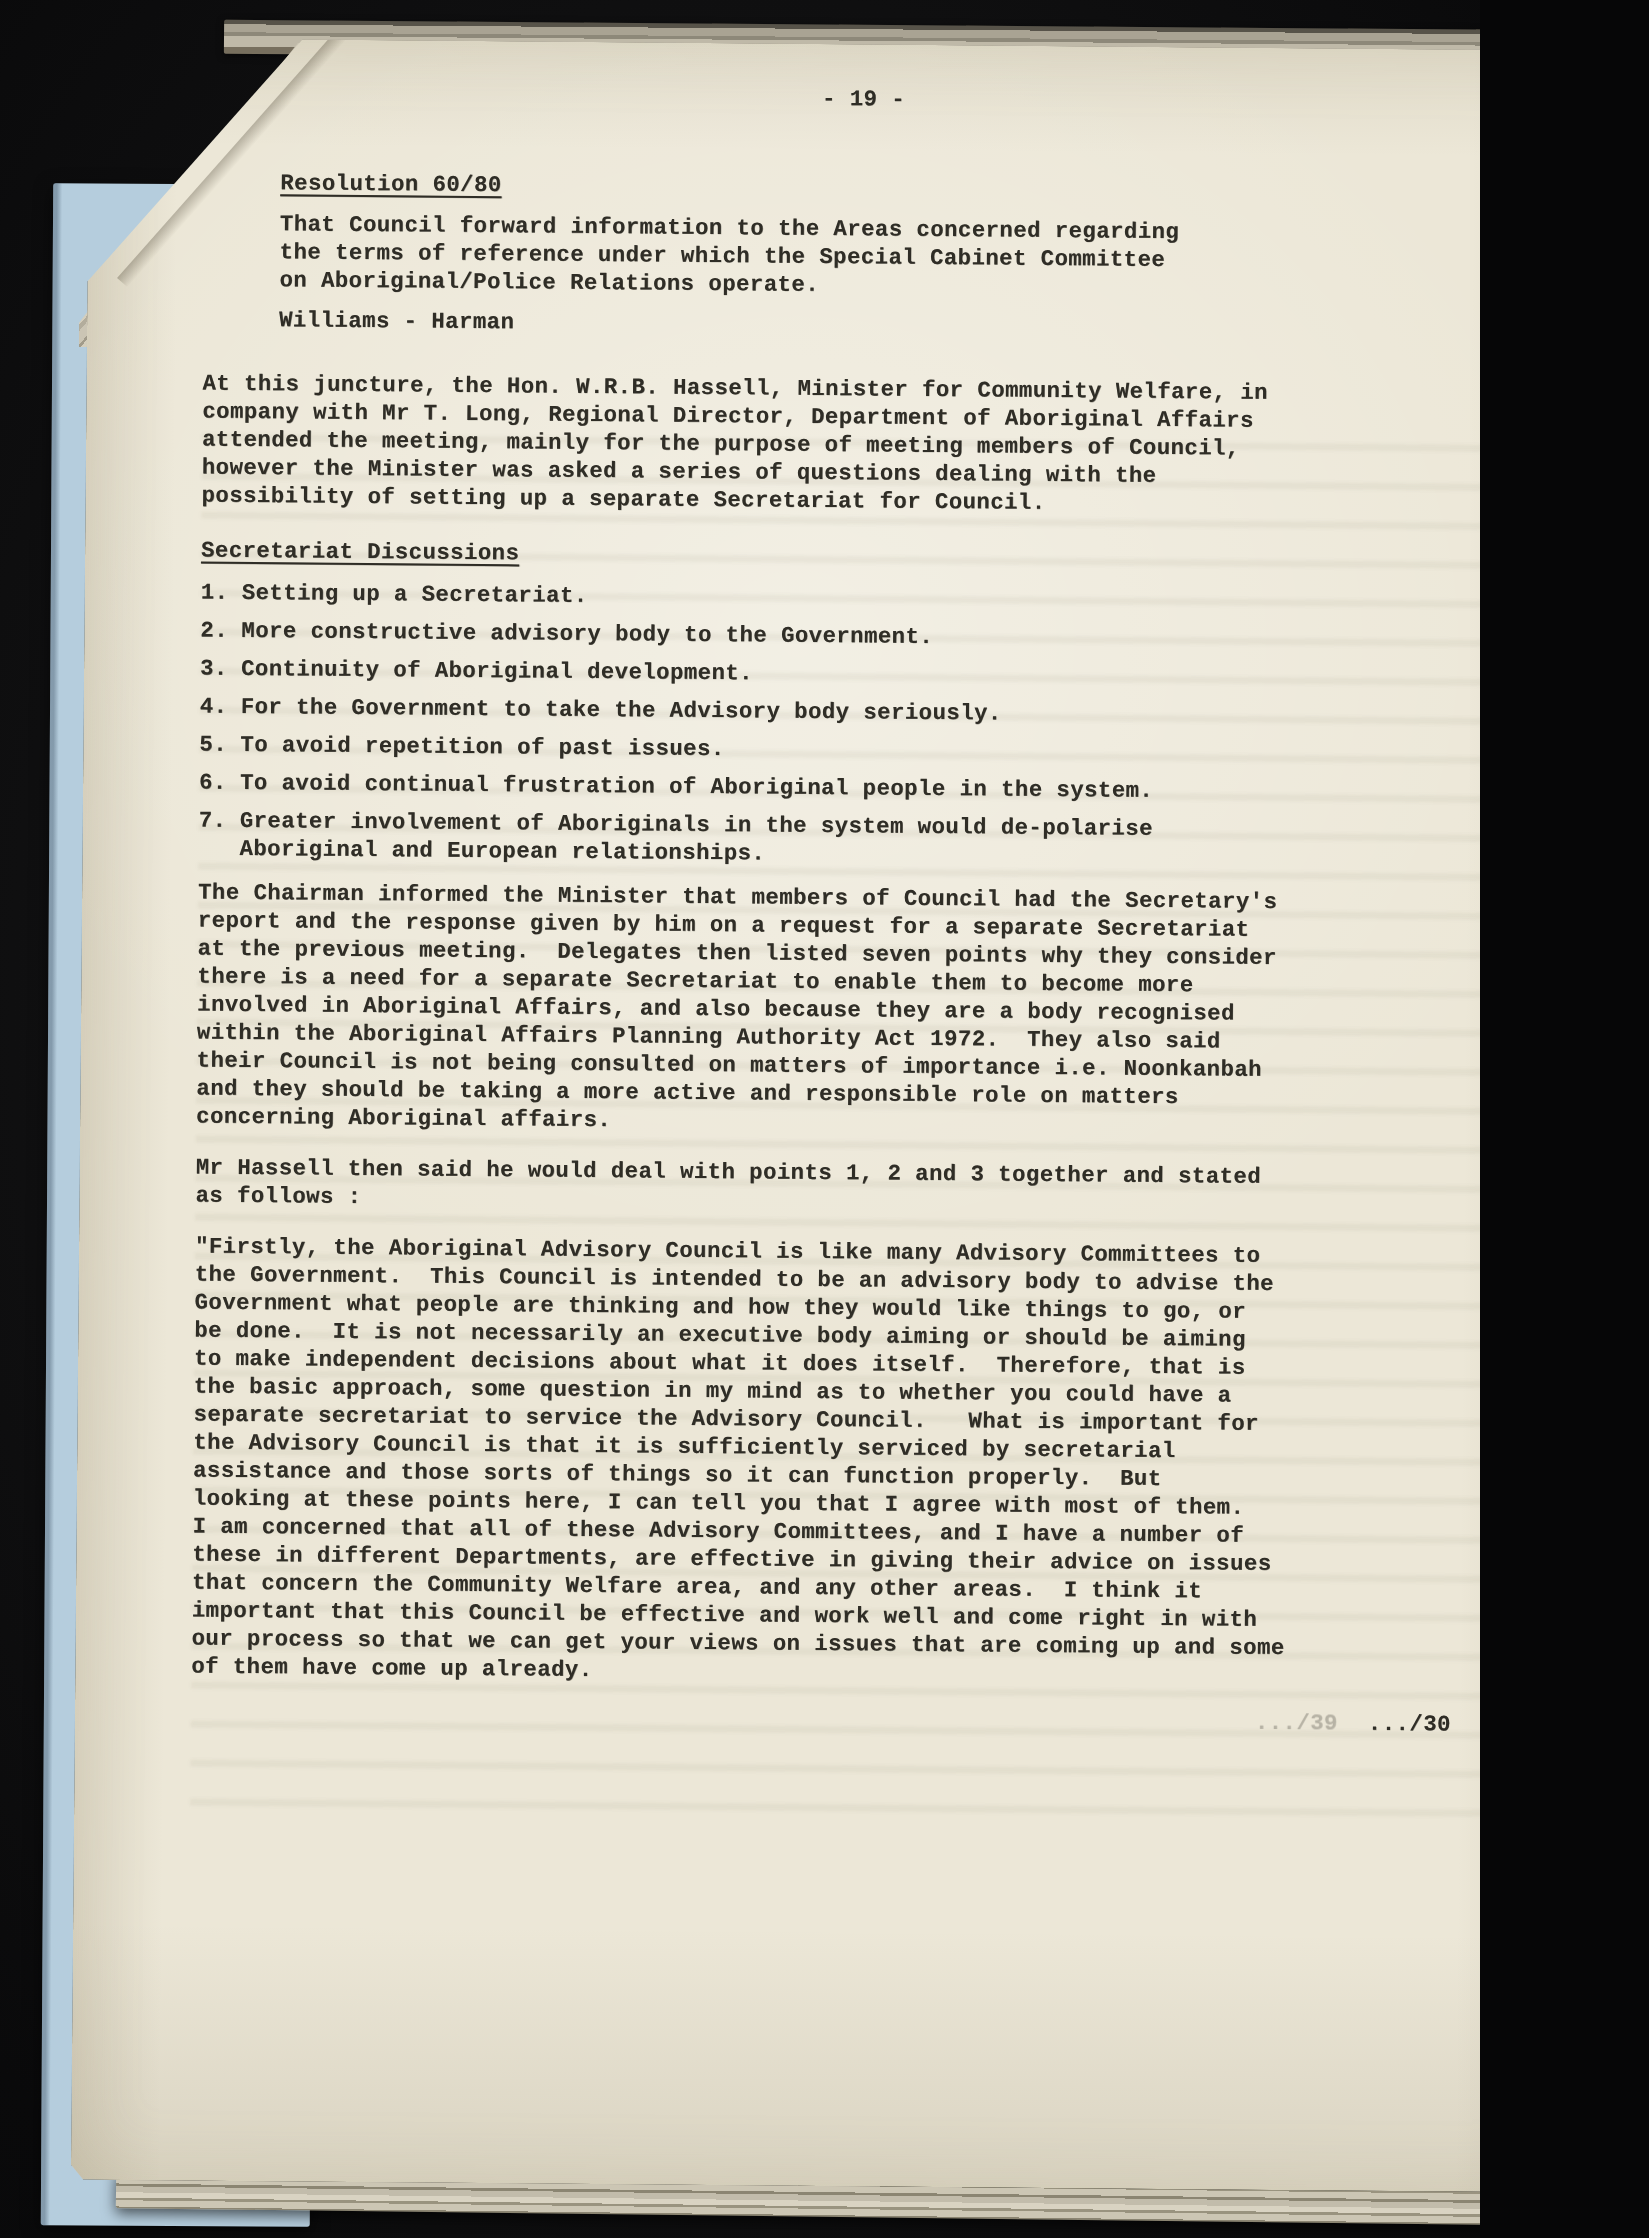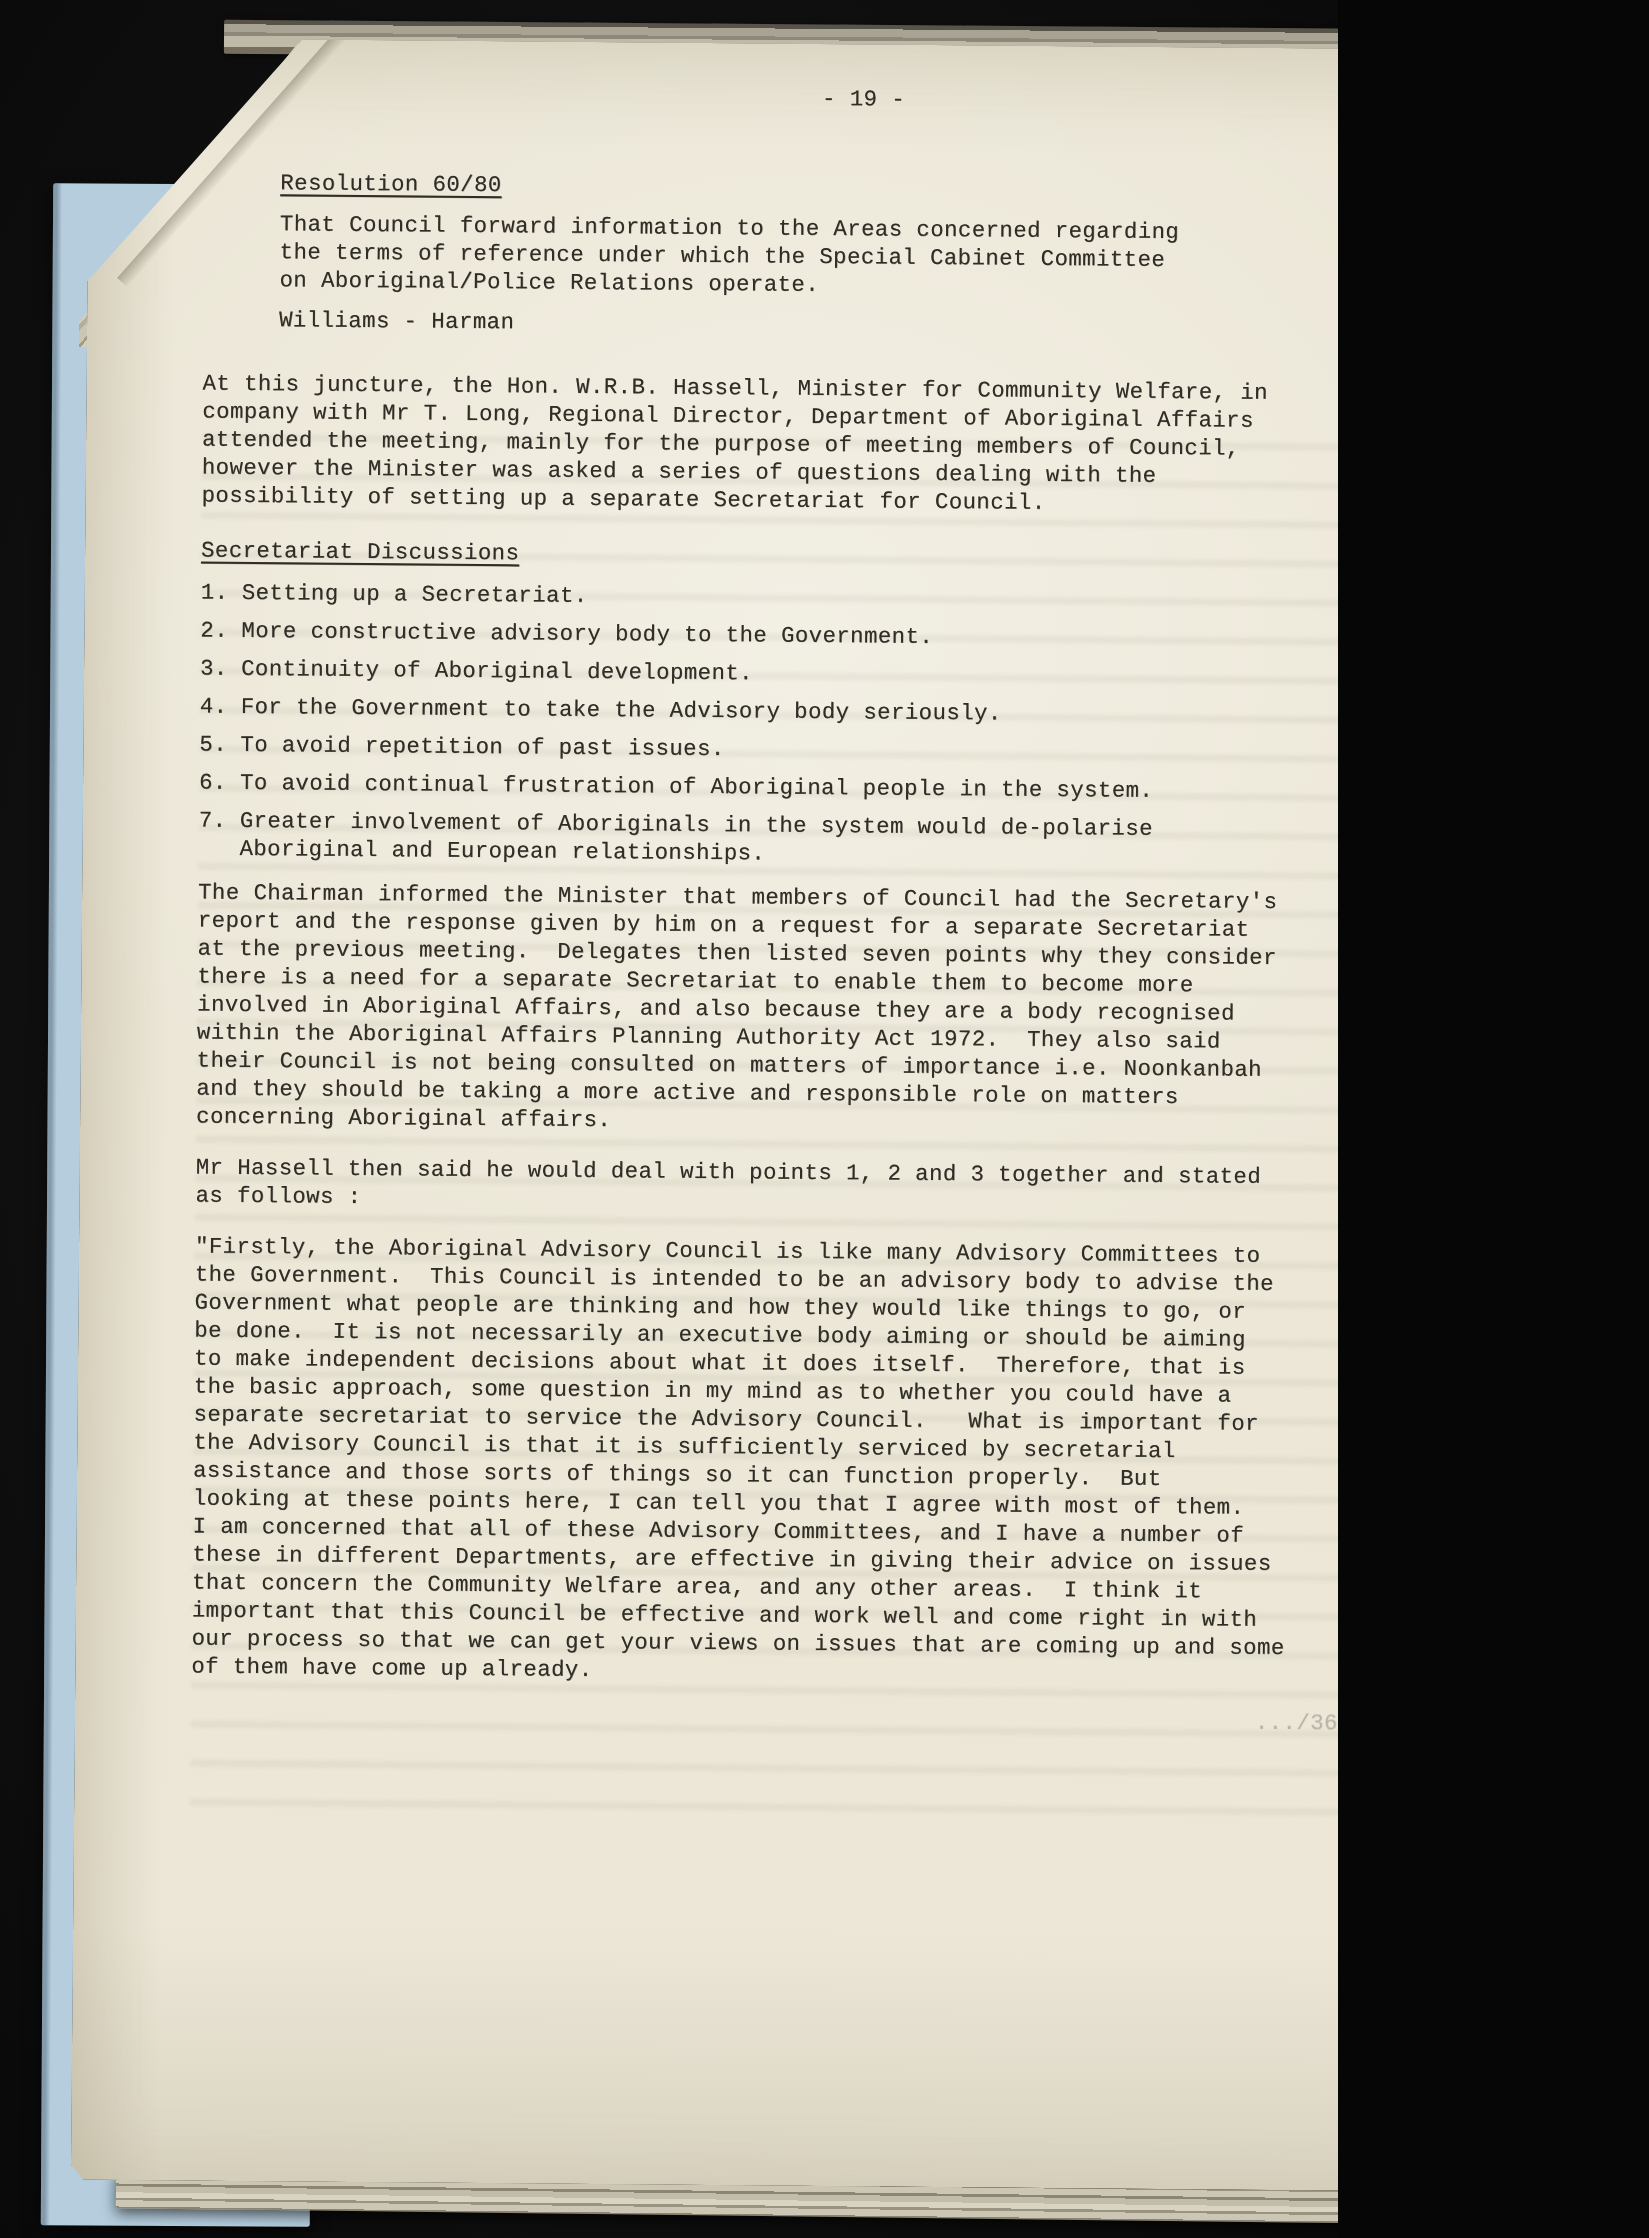--- a/index.html
+++ b/index.html
@@ -2,25 +2,26 @@
 <html style="font-size:14.3px"><head>
 <meta charset="utf-8">
 <style>
   html, body {
     margin: 0;
     padding: 0;
     background: #060607;
   }
   .scene {
     position: relative;
-    width: 1338px;
+    width: 1480px;
     height: 2239px;
     overflow: hidden;
     background: radial-gradient(130% 120% at 50% 45%, #1a1a1b 0%, #0a0a0b 55%, #040405 100%);
     font-family: "Liberation Mono", "DejaVu Sans Mono", monospace;
+    font-weight: bold;
   }
 
   
   .top-edges {
     position: absolute;
     left: 224px; top: 25px;
     width: 1357px; height: 34px;
     transform: rotate(0.45deg);
     background: repeating-linear-gradient(to bottom,
       #575349 0 4.5px, #a9a393 4.5px 12.5px, #8d8879 12.5px 16px,
@@ -259,19 +260,19 @@
 assistance and those sorts of things so it can function properly.  But
 looking at these points here, I can tell you that I agree with most of them.
 I am concerned that all of these Advisory Committees, and I have a number of
 these in different Departments, are effective in giving their advice on issues
 that concern the Community Welfare area, and any other areas.  I think it
 important that this Council be effective and work well and come right in with
 our process so that we can get your views on issues that are coming up and some
 of them have come up already.</div>
 
       <div class="footer-row">
-        <span class="ghost-footer">.../36</span><span class="footer">.../30</span>
+        <span class="ghost-footer">.../39</span><span class="footer">.../30</span>
       </div>
 
     </div>
   </div>
 </div>
 
 
 </body></html>

